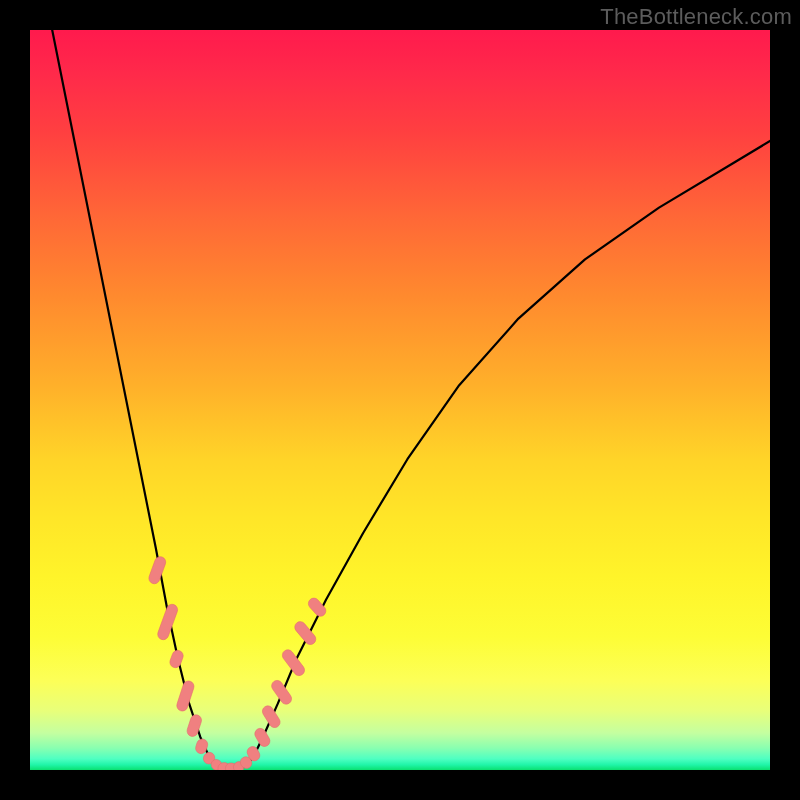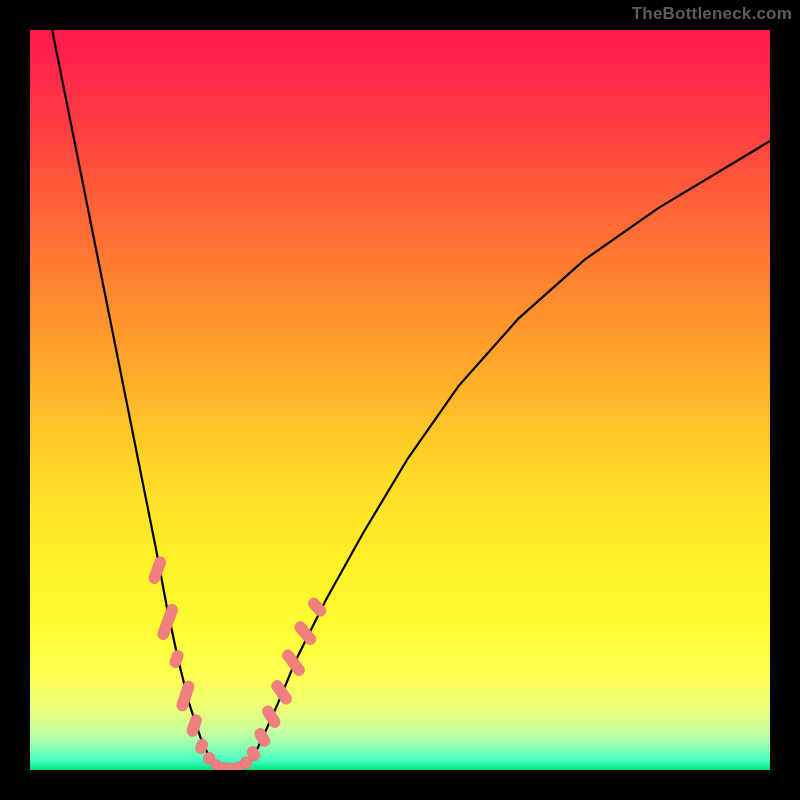--- a/index.html
+++ b/index.html
@@ -52,23 +52,23 @@
       #4effc2 98.5%,
       #20f5a8 99.3%,
       #0ae070 100%
     );
   }
   .watermark {
     position: absolute;
     top: 4px;
     right: 8px;
     color: #5c5c5c;
-    font-size: 17px;
+    font-size: 22px;
     letter-spacing: 0.2px;
-    font-weight: 700;
+    font-weight: 400;
     user-select: none;
   }
   svg.curve {
     position: absolute;
     left: 0;
     top: 0;
     width: 740px;
     height: 740px;
     overflow: visible;
   }

